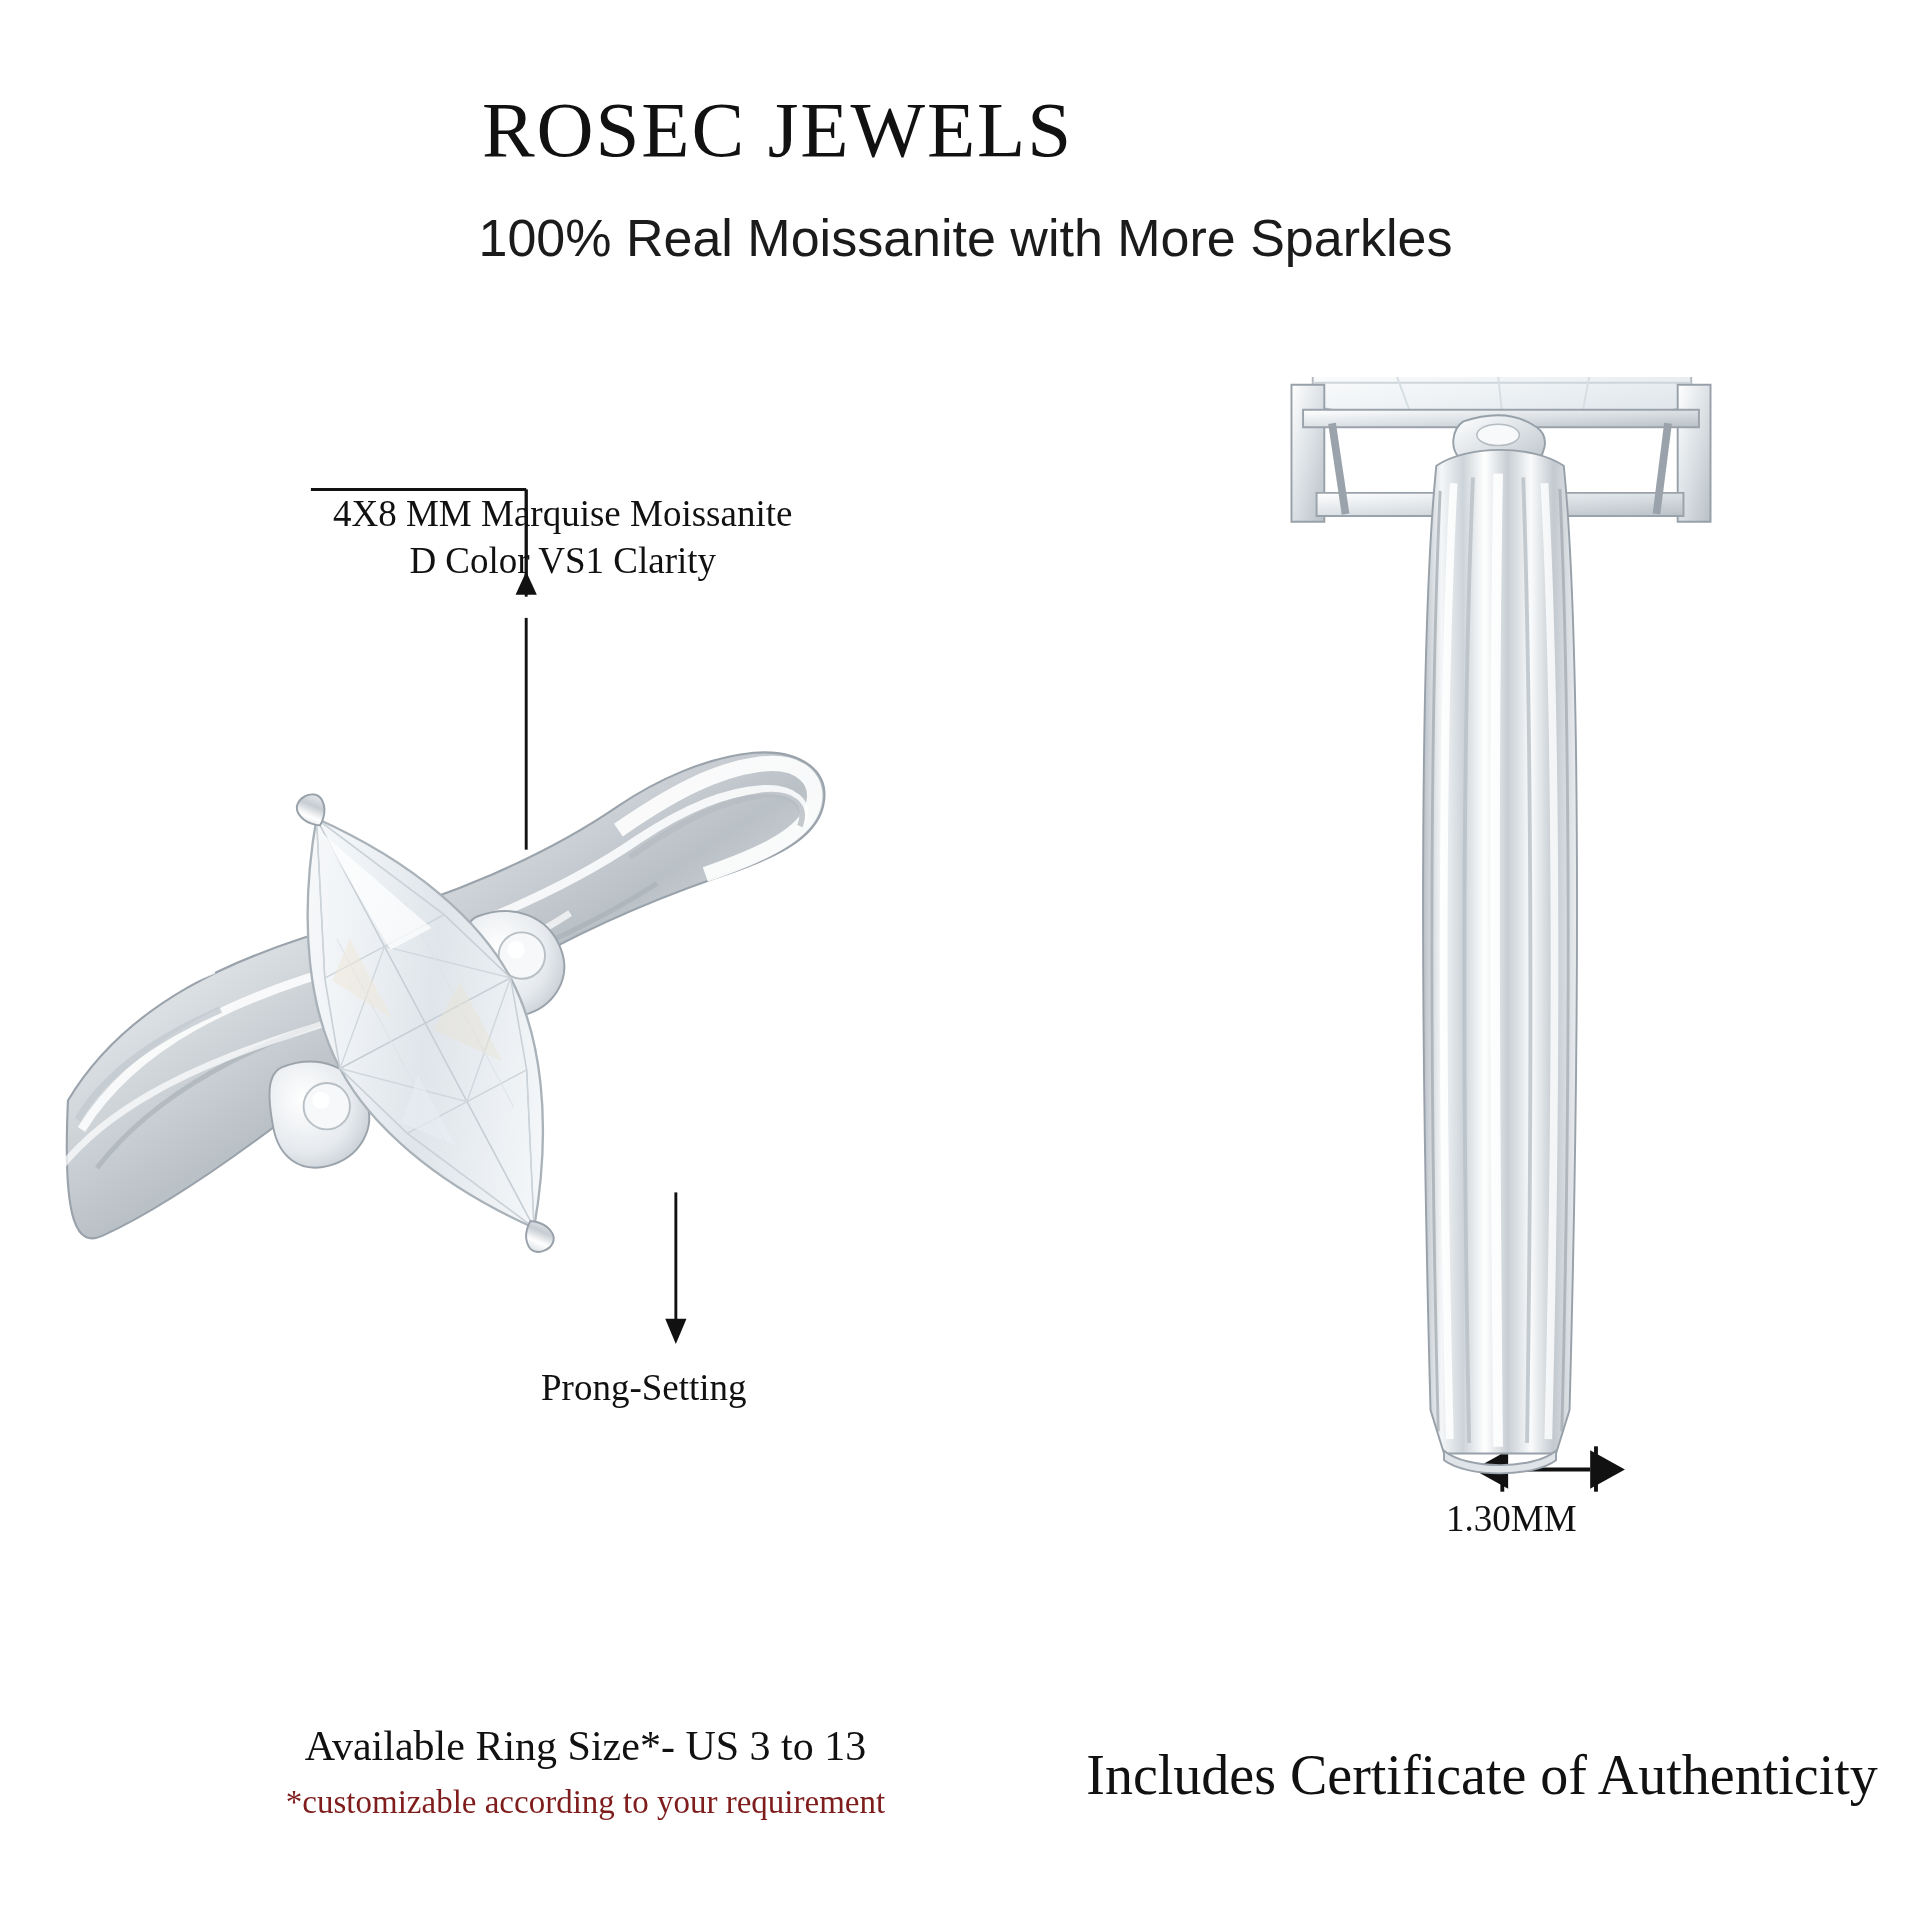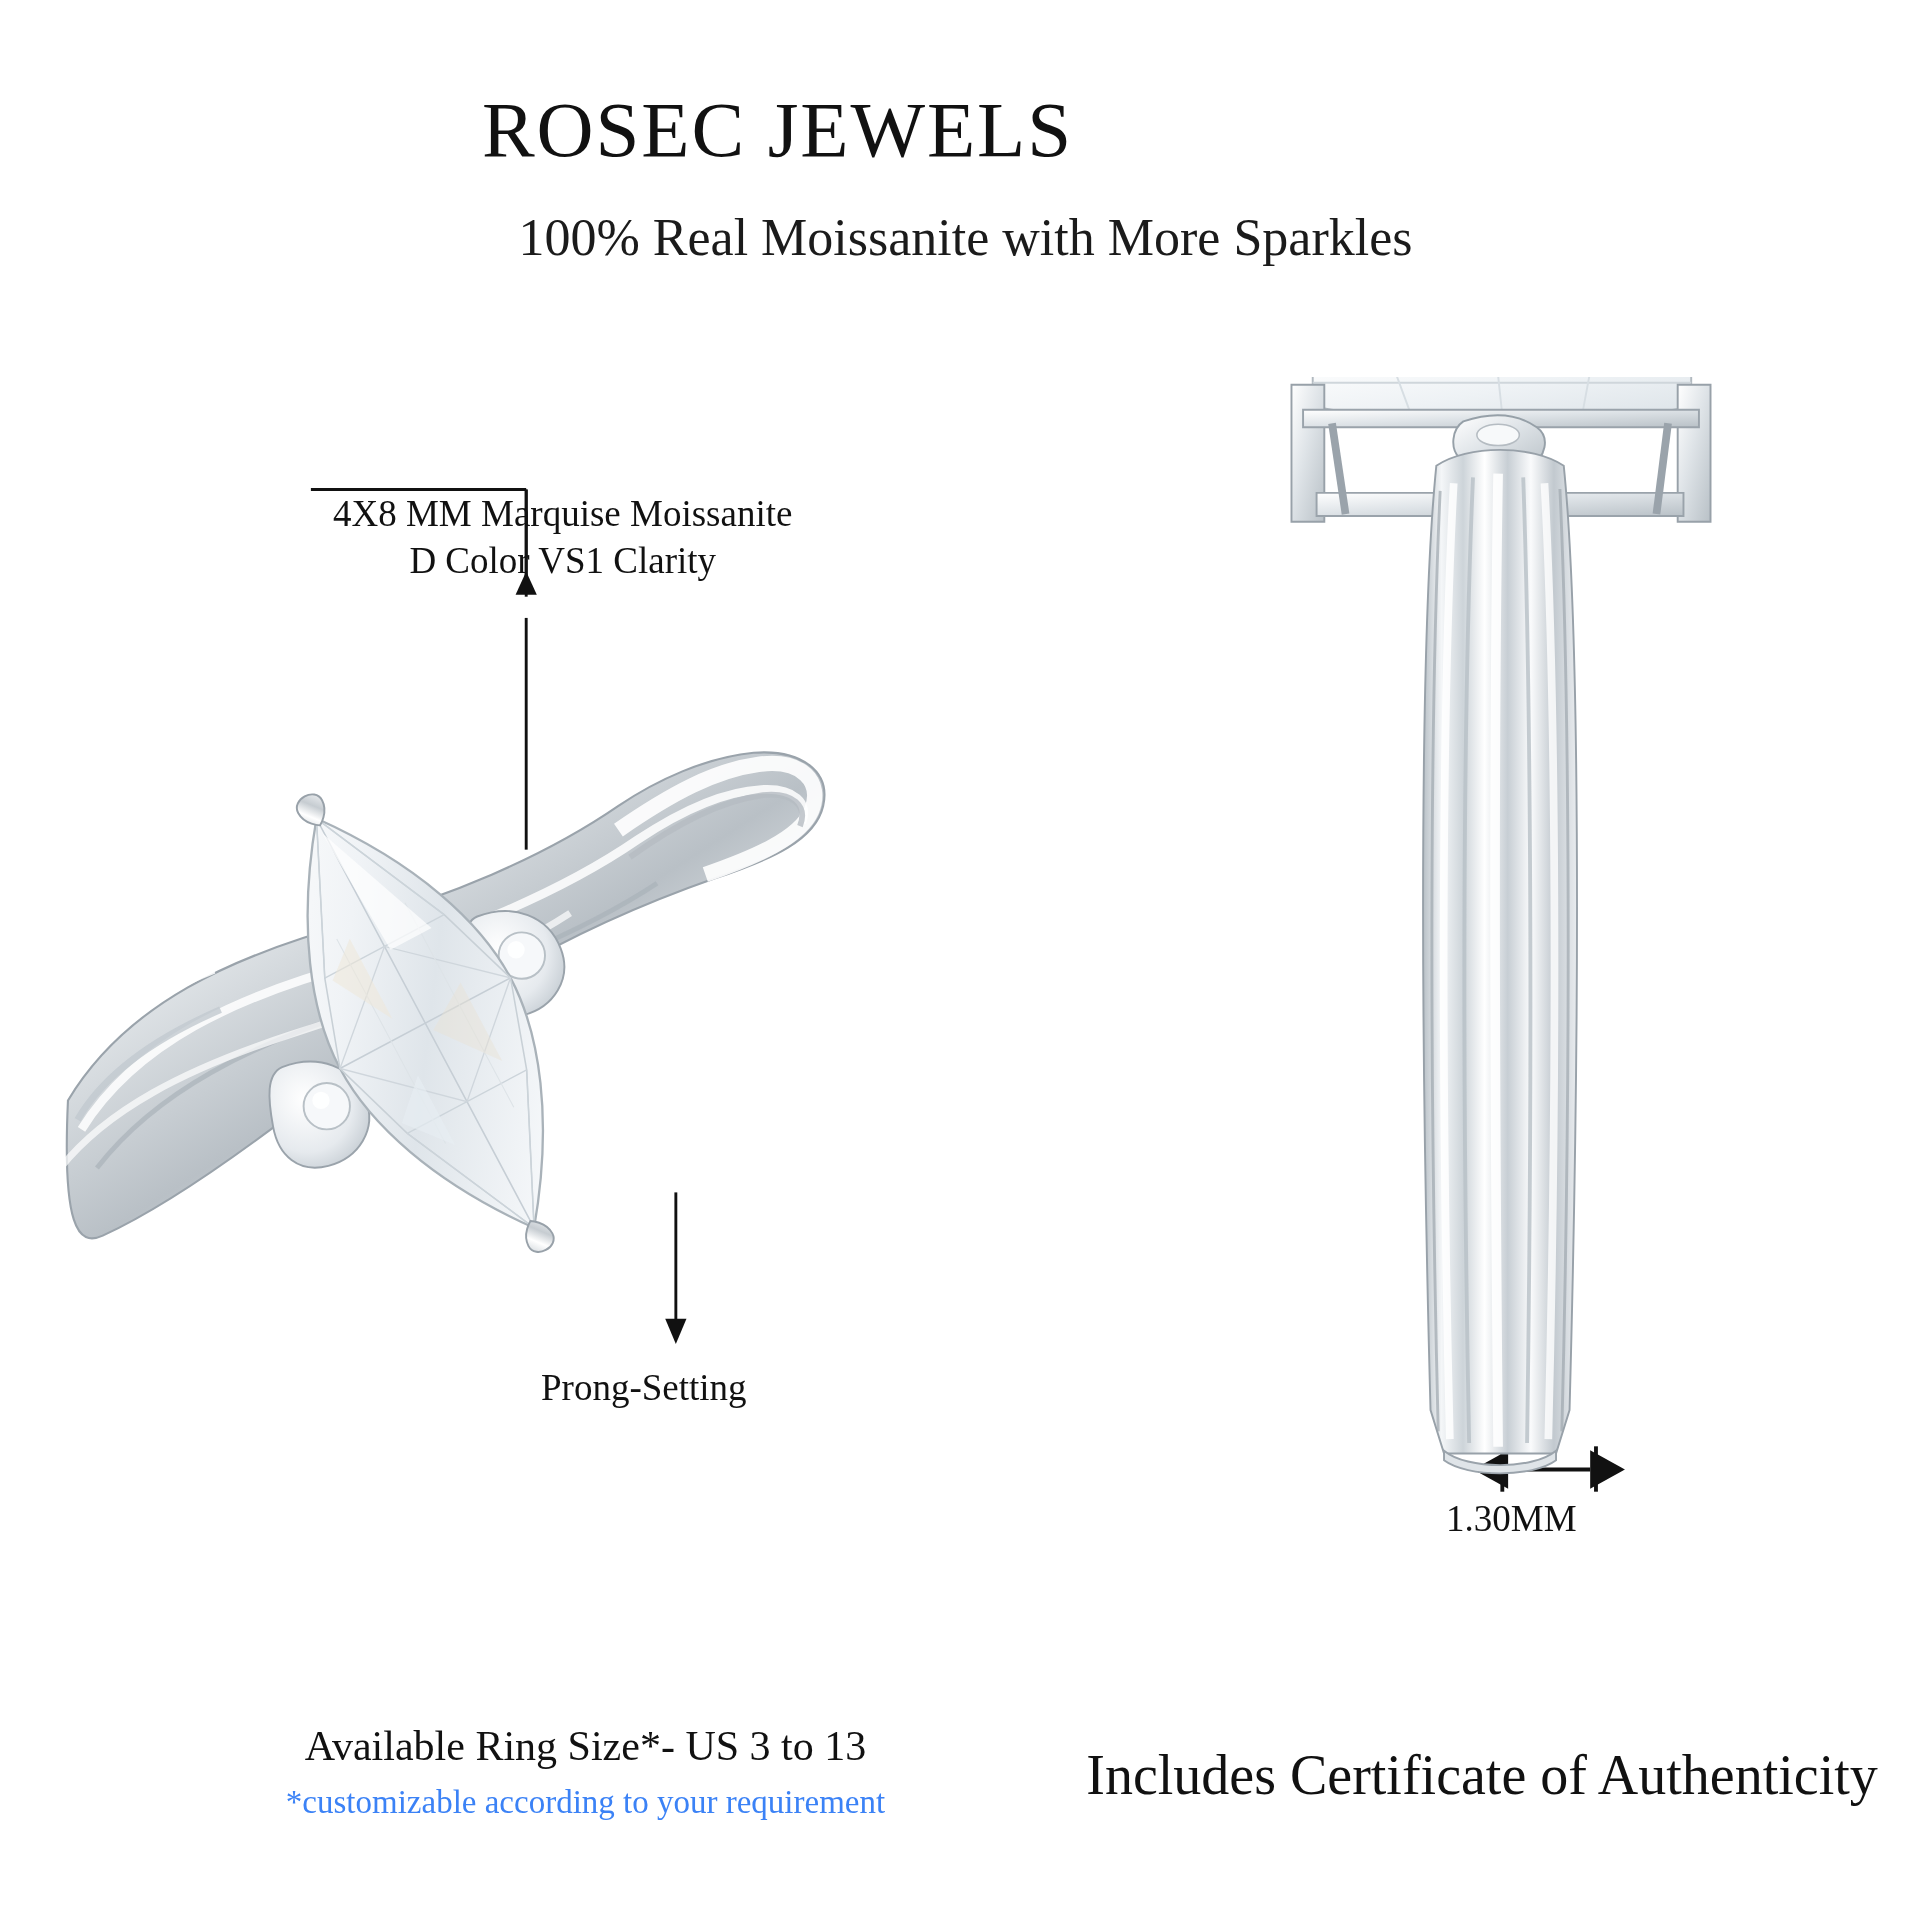--- a/index.html
+++ b/index.html
@@ -28,21 +28,21 @@
     letter-spacing: 1.9px;
     color: #111111;
     font-weight: 400;
   }
   .brand-tagline {
     position: absolute;
     top: 208px;
     left: 0;
     width: 1931px;
     text-align: center;
-    font-family: Liberation Serif, serif;
+    font-family: Liberation Sans, sans-serif;
     font-size: 52px;
     color: #1b1b1b;
     font-weight: 400;
   }
 
   
   .annot {
     position: absolute;
     font-family: "Liberation Serif", serif;
     color: #111;
@@ -78,21 +78,21 @@
   .footer-left .line1 {
     font-size: 42px;
     font-family: "Liberation Serif", serif;
     color: #111;
     margin-top: 40px;
   }
   .footer-left .line2 {
     font-size: 33px;
     margin-top: 13.5px;
     font-family: "Liberation Serif", serif;
-    color: #3b82f6;
+    color: #7f1d1d;
   }
   .footer-right {
     position: absolute;
     left: 1062px;
     top: 1743px;
     width: 840px;
     text-align: center;
     font-size: 56px;
     font-family: "Liberation Serif", serif;
     color: #111;

